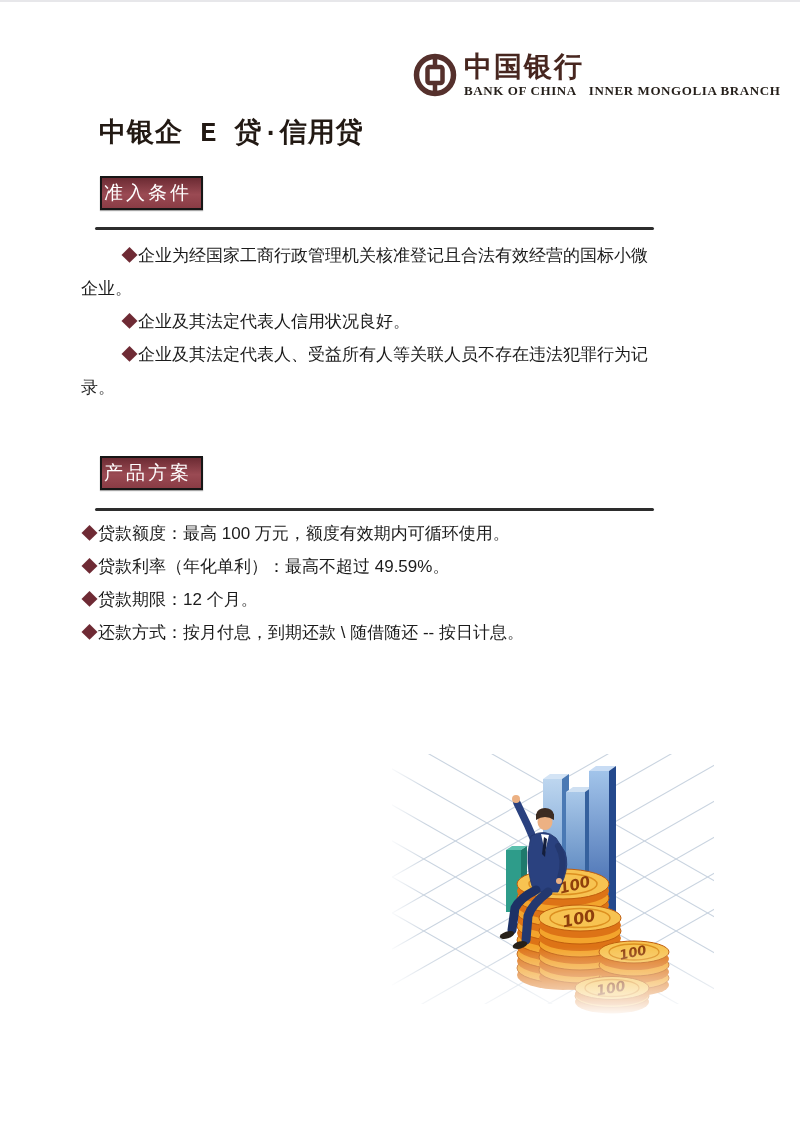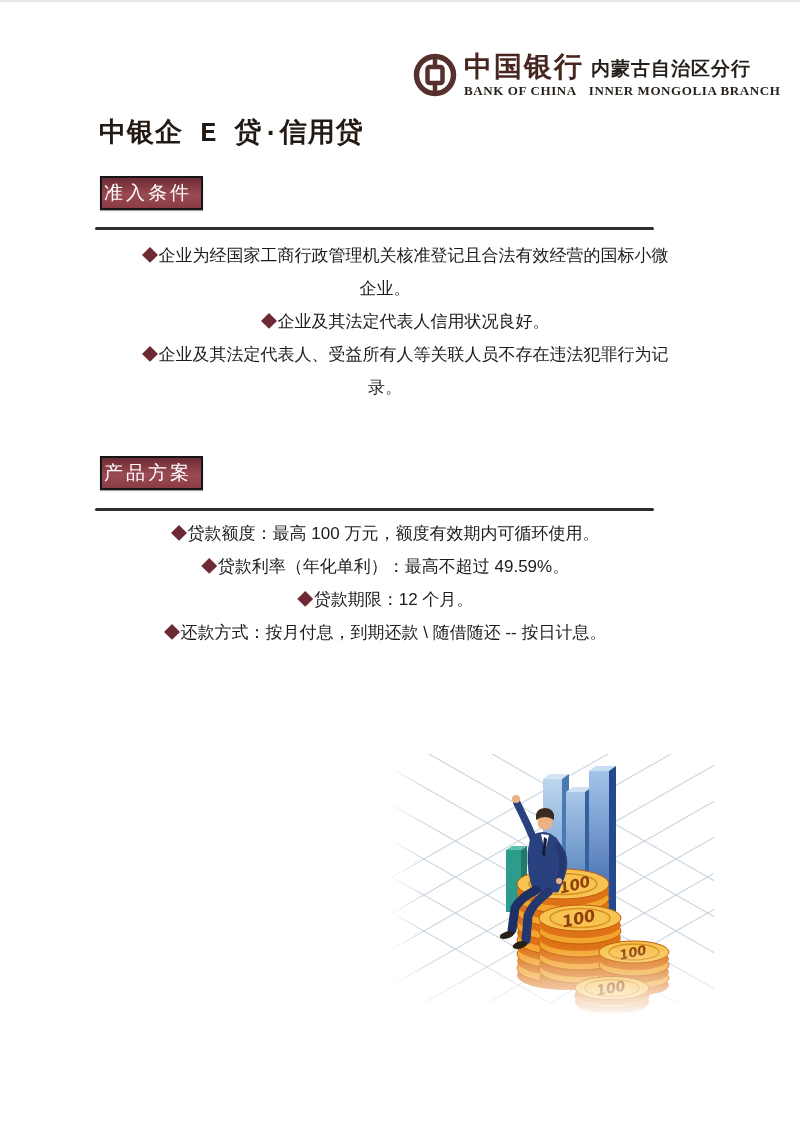--- a/index.html
+++ b/index.html
@@ -10,21 +10,21 @@
     font-family:"Liberation Sans", sans-serif;
     overflow:hidden;
     border-top:2px solid #e7e7ea;
     box-sizing:border-box;
   }
 
   
   .logo-row { position:absolute; left:412px; top:50px; display:flex; align-items:flex-start; }
   .emblem { width:46px; height:46px; margin-right:6px; flex:0 0 auto; }
   .logo-text { display:flex; flex-direction:column; }
-  .logo-cnline { display:flex; align-items:flex-end; white-space:nowrap; }
+  .logo-cnline { display:flex; align-items:flex-start; white-space:nowrap; }
   .logo-cn-name {
     font-family:"DejaVu Serif", serif; font-weight:bold;
     font-size:28px; line-height:30px; color:#47261f; letter-spacing:2px;
   }
   .logo-branch {
     font-family:"DejaVu Serif", serif; font-weight:bold;
     font-size:19px; color:#251f1a; margin-left:7px; letter-spacing:1px;
   }
   .logo-en {
     font-family:"Liberation Serif", serif; font-weight:bold;
@@ -55,22 +55,22 @@
   
   .rule {
     position:absolute; left:95px; width:559px; height:3px;
     background:#2d2d2d; border-radius:2px;
   }
   .rule-1 { top:225px; }
   .rule-2 { top:506px; }
 
   
   .item-list {
-    position:absolute; left:101px; width:568px;
-    font-size:17px; line-height:33px; color:#1b1b1b;text-align:center;
+    position:absolute; left:81px; width:568px;
+    font-size:17px; line-height:33px; color:#1b1b1b;
   }
   .list-1 { top:237px; }
   .list-2 { top:515px; }
   .item-list p { margin:0; }
   .indent { text-indent:40px; }
   .diamond { color:#6e2a34; }
 
   
   .illustration { position:absolute; left:388px; top:738px; width:332px; height:278px; }
 </style>
@@ -80,21 +80,20 @@
 <div class="logo-row">
   <svg class="emblem" viewBox="0 0 46 46">
     <circle cx="23" cy="23" r="18.5" fill="none" stroke="#55302c" stroke-width="5.5"></circle>
     <rect x="15.5" y="15" width="15" height="16" rx="2" fill="none" stroke="#55302c" stroke-width="4.5"></rect>
     <line x1="23" y1="4" x2="23" y2="15" stroke="#55302c" stroke-width="4.5"></line>
     <line x1="23" y1="31" x2="23" y2="42" stroke="#55302c" stroke-width="4.5"></line>
   </svg>
   <div class="logo-text">
     <div class="logo-cnline">
       <span class="logo-cn-name">中国银行</span>
-      <span class="logo-branch">内蒙古自治区分行</span>
     </div>
     <div class="logo-en">
       <span>BANK OF CHINA</span><span class="gap"></span><span>INNER MONGOLIA BRANCH</span>
     </div>
   </div>
 </div>
 
 <div class="page-title">中银企 E 贷·信用贷</div>
 
 <div class="badge badge-1">准入条件</div>

